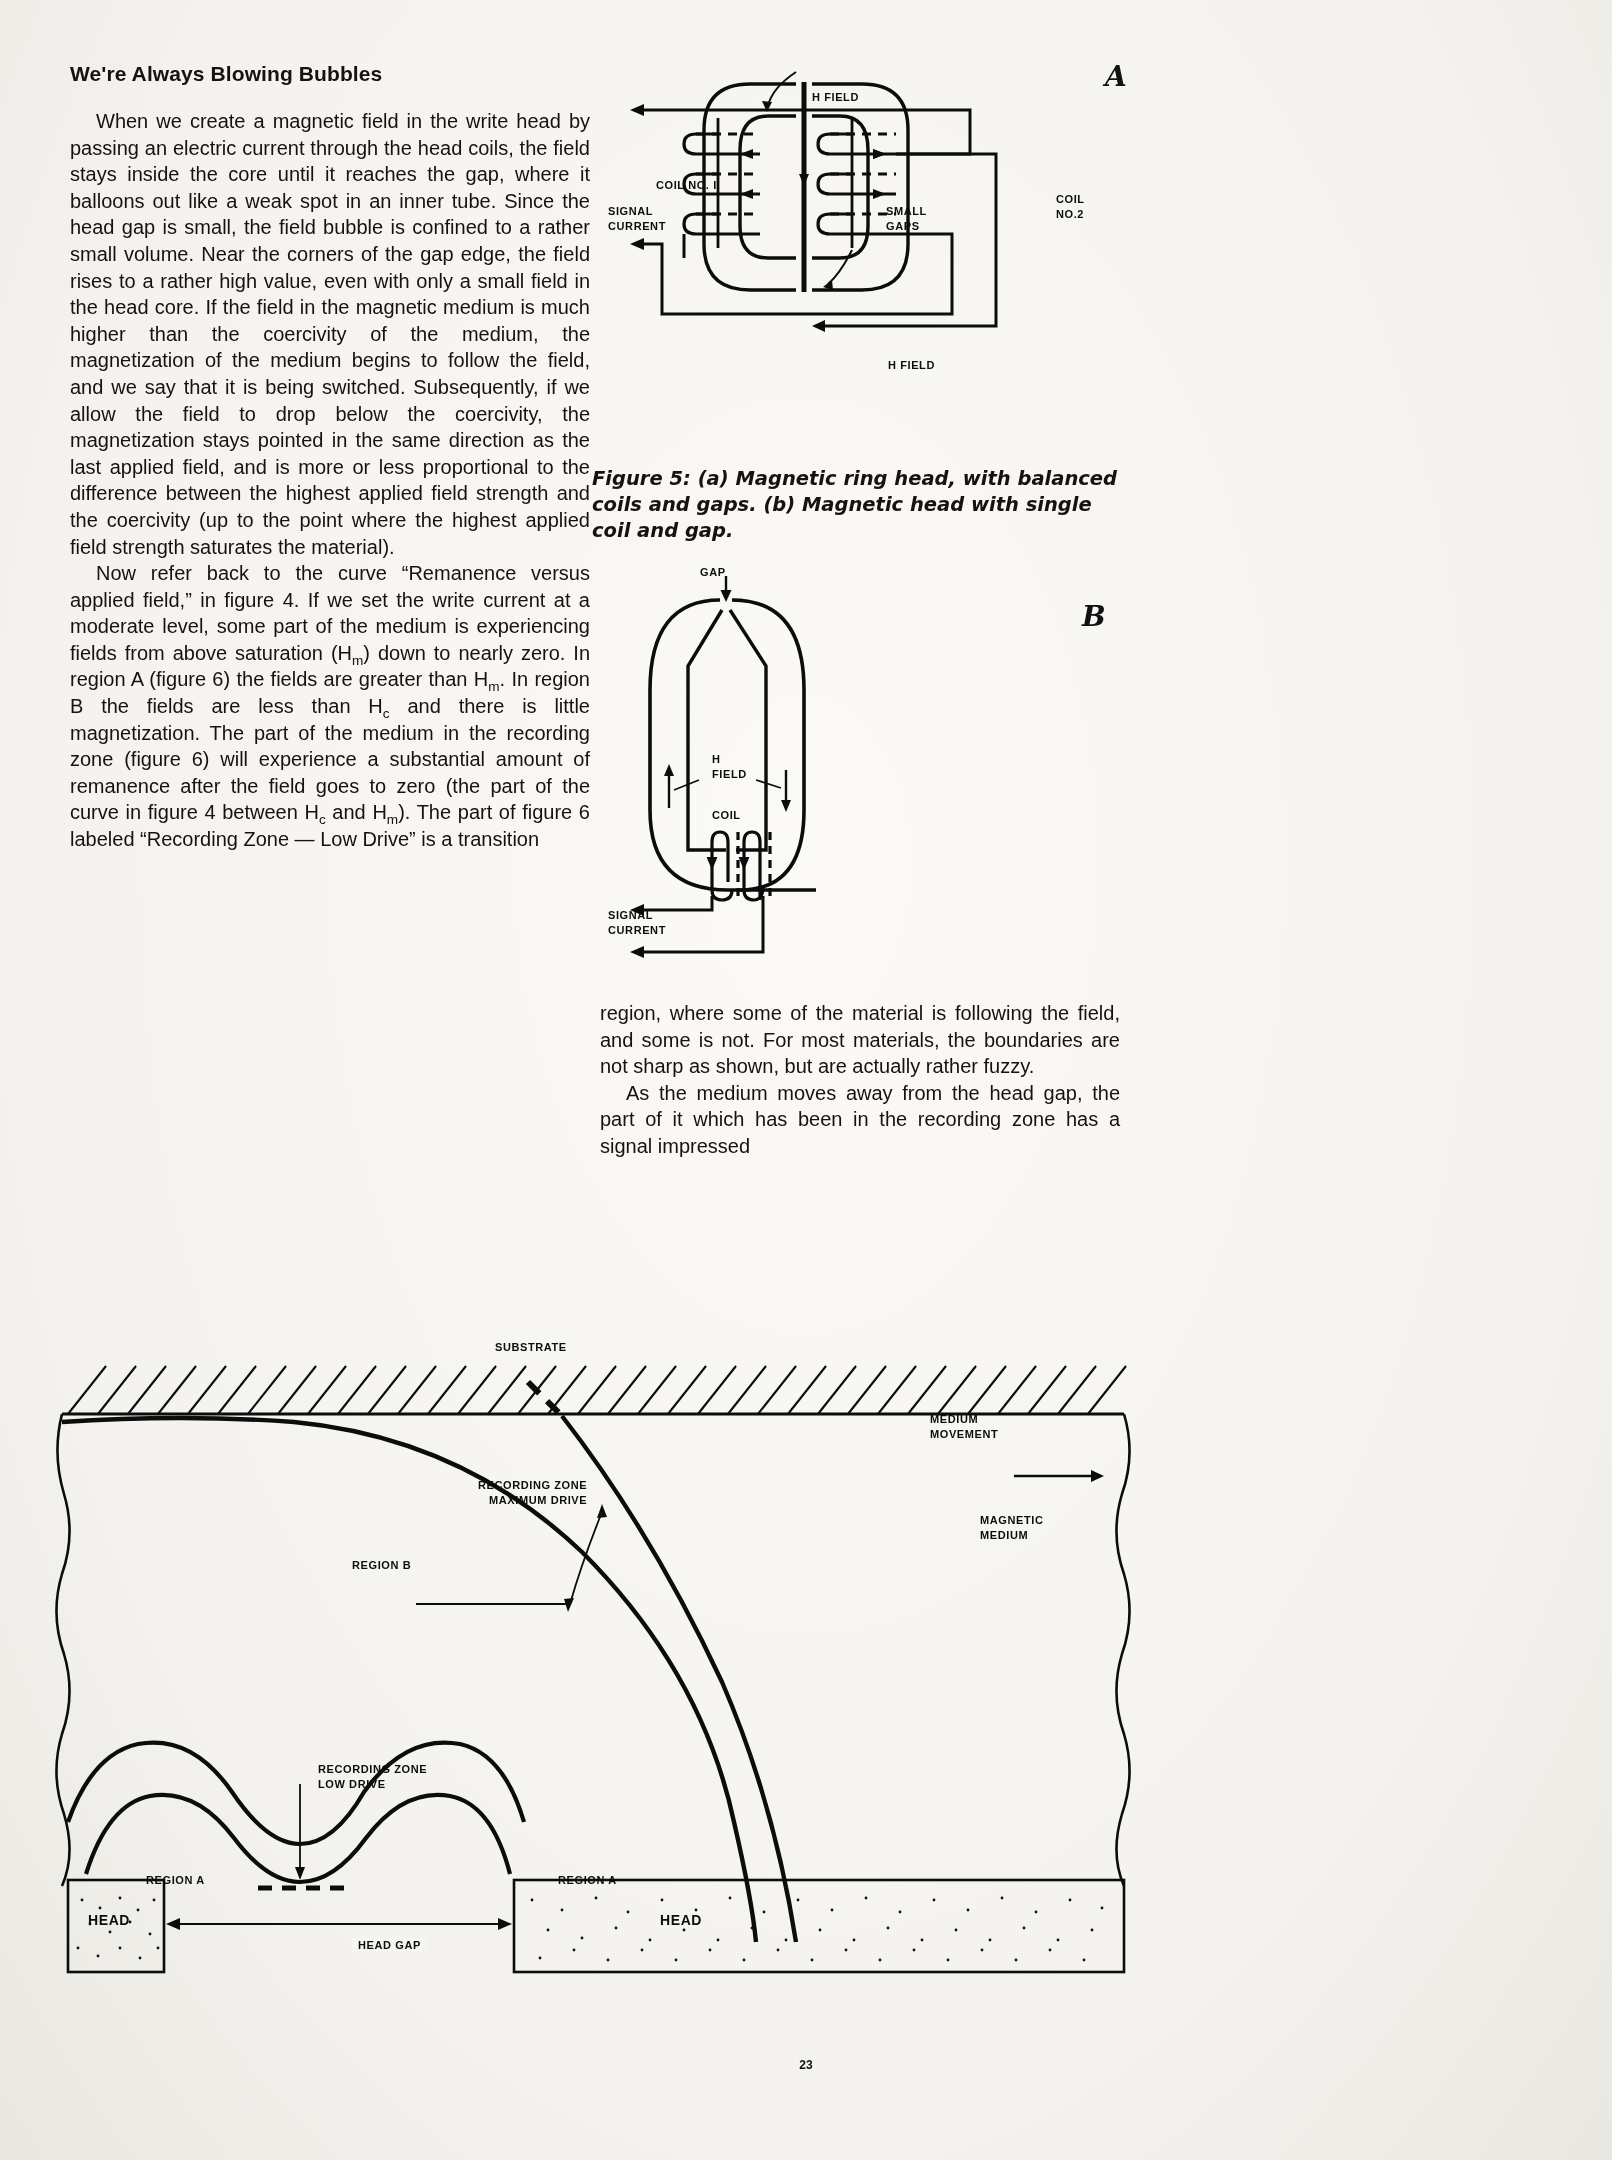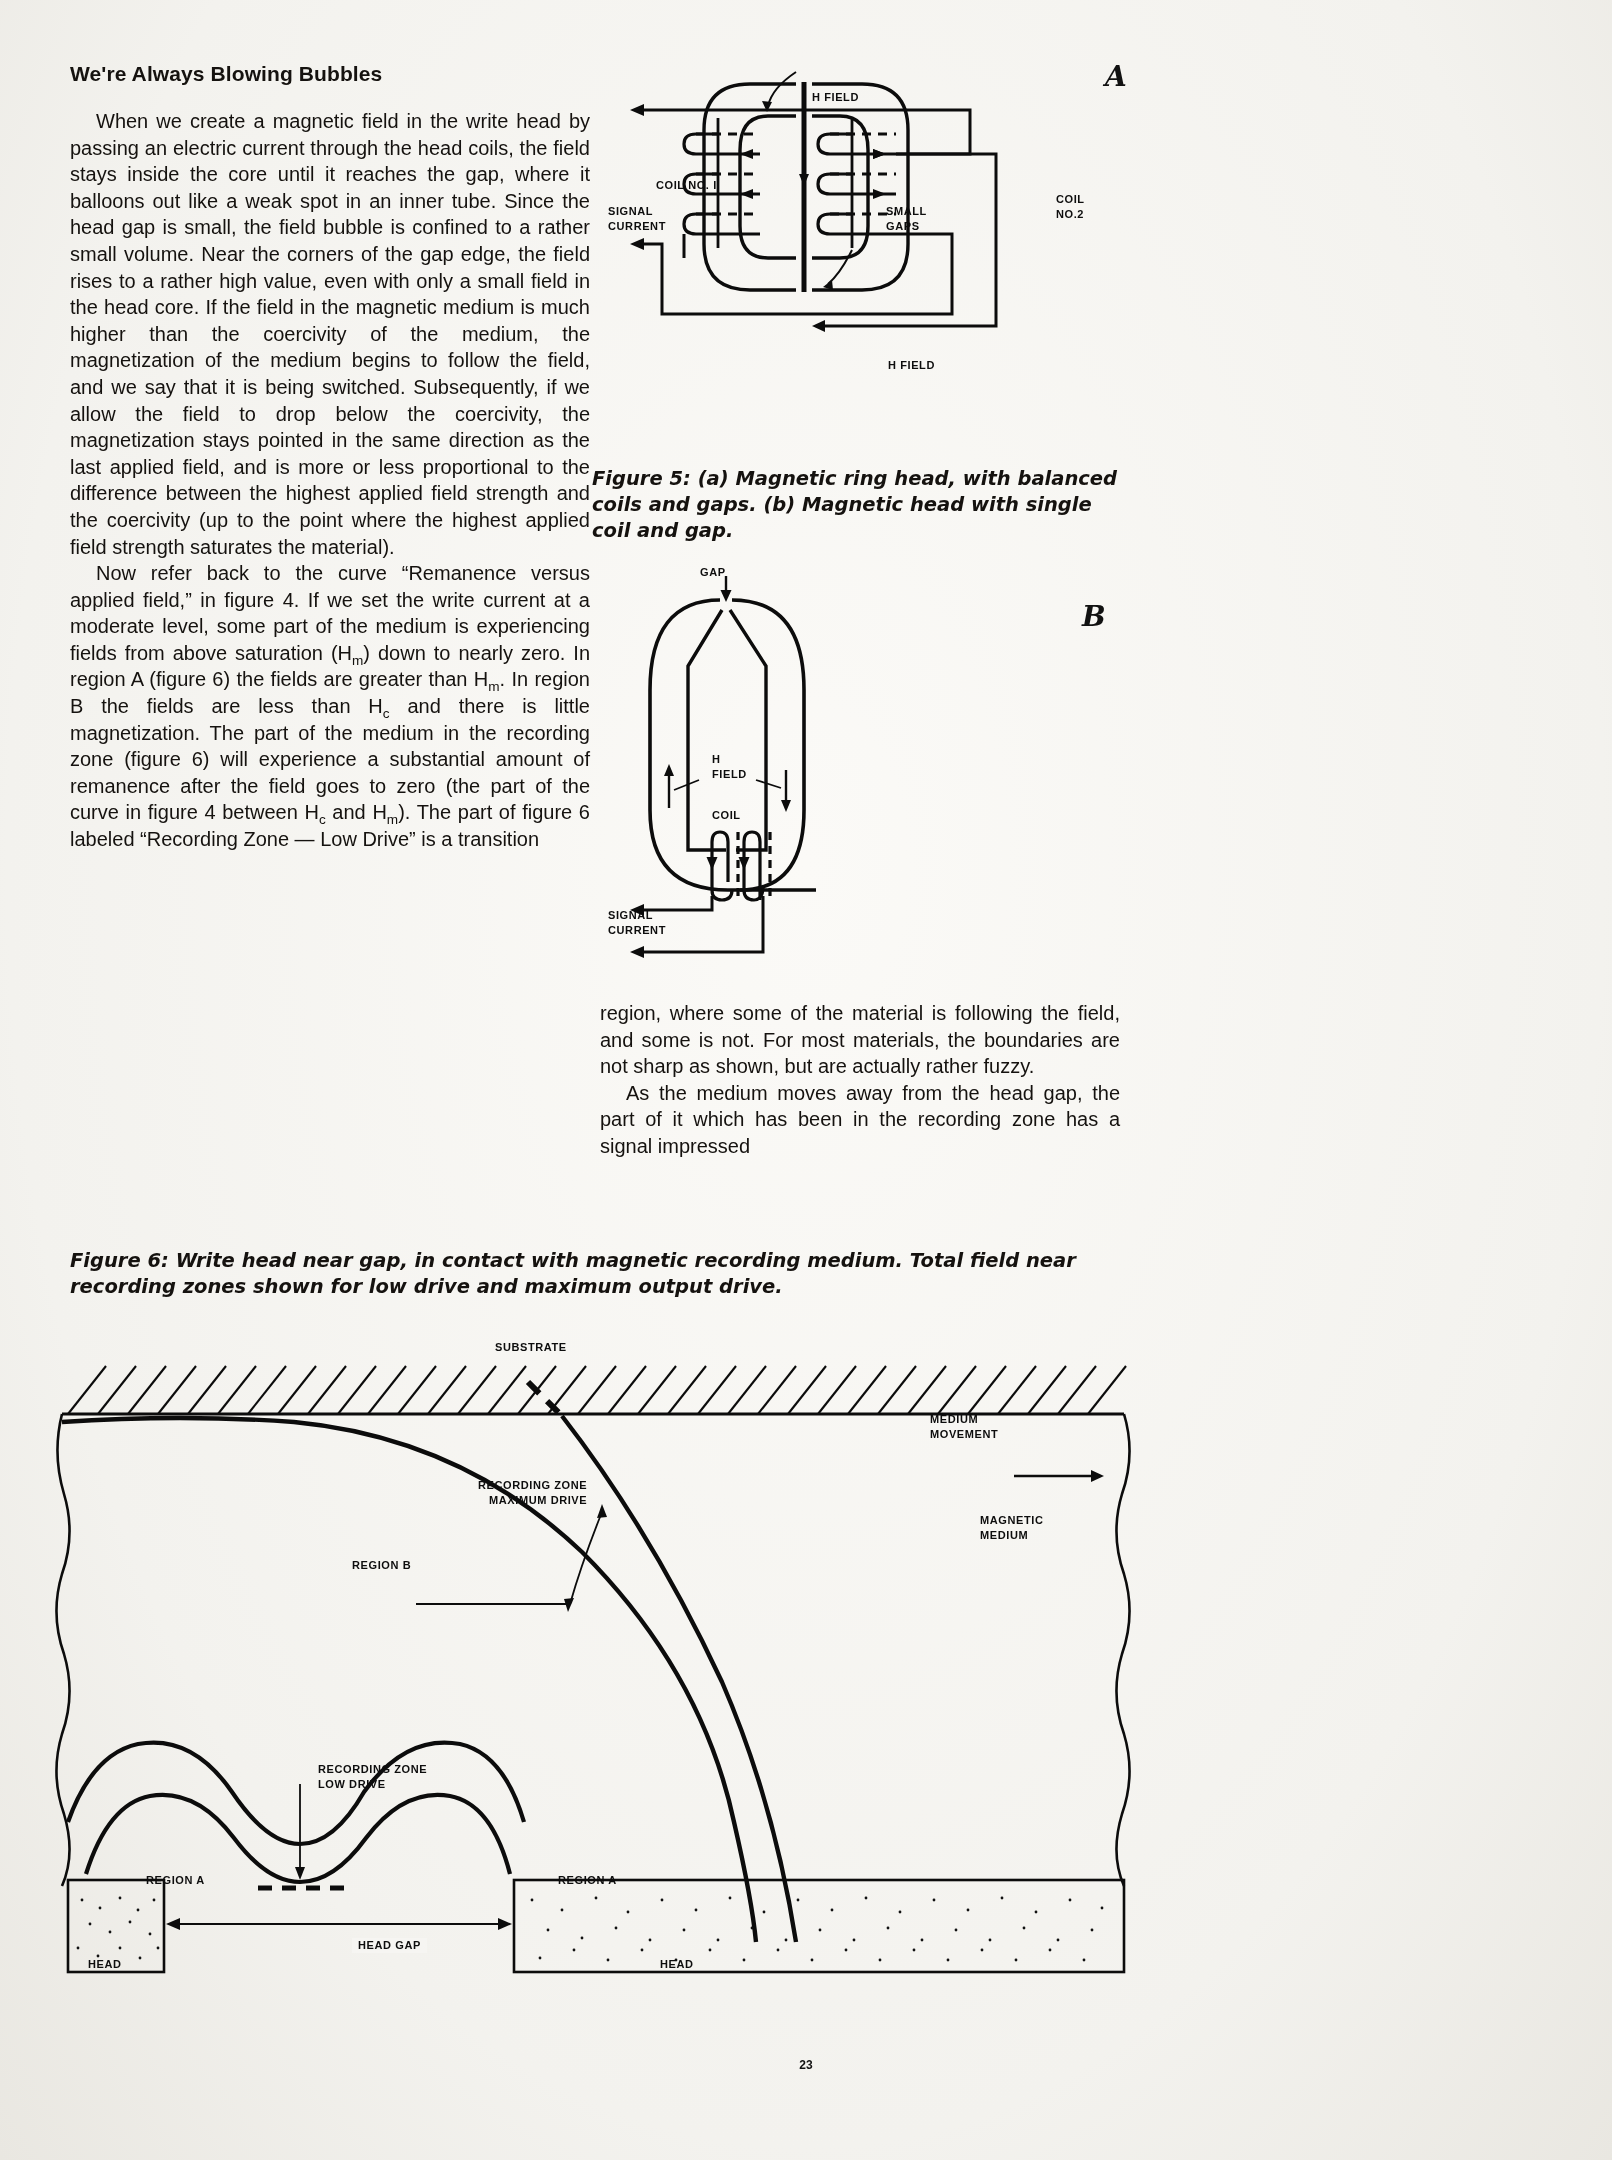--- a/index.html
+++ b/index.html
@@ -44,21 +44,21 @@
   .lbl{
     position:absolute;
     font-family:"Liberation Sans", sans-serif;
     font-weight:700;
     font-size:11px;
     letter-spacing:.6px;
     line-height:14.5px;
     color:#0d0d0d;
     white-space:pre;
   }
-  .lbl.sm{font-size:11px;margin-top:44px;}
+  .lbl.sm{font-size:14px;}
   .panel-letter{
     position:absolute;
     font-family:"DejaVu Serif", serif;
     font-style:italic;
     font-weight:700;
     font-size:28px;
     color:#111;
   }
   .pageno{
     position:absolute;left:0;right:0;text-align:center;
@@ -187,21 +187,20 @@
   <div class="lbl" style="left:712px;top:808px;">COIL</div>
   <div class="lbl" style="left:608px;top:908px;">SIGNAL
 CURRENT</div>
   <div class="panel-letter" style="left:1082px;top:600px;">B</div>
 
   <div class="col" style="left:600px;top:1000px;width:520px;">
     <p>region, where some of the material is following the field, and some is not. For most materials, the boundaries are not sharp as shown, but are actually rather fuzzy.</p>
     <p class="ind">As the medium moves away from the head gap, the part of it which has been in the recording zone has a signal impressed</p>
   </div>
 
-  <div class="cap" style="left:70px;top:1248px;width:1070px;">Figure 6: Write head near gap, in contact with magnetic recording medium. Total field near recording zones shown for low drive and maximum output drive.</div>
 
   <svg width="1100" height="640" viewBox="0 0 1100 640" style="left:62px;top:1352px;">
 
     <g class="ln" stroke-width="2.1">
       <line x1="6" y1="62" x2="44" y2="14"></line>
       <line x1="36" y1="62" x2="74" y2="14"></line>
       <line x1="66" y1="62" x2="104" y2="14"></line>
       <line x1="96" y1="62" x2="134" y2="14"></line>
       <line x1="126" y1="62" x2="164" y2="14"></line>
       <line x1="156" y1="62" x2="194" y2="14"></line>

